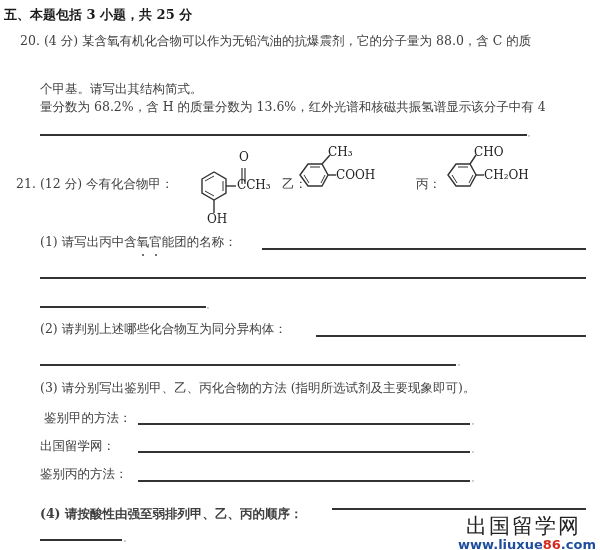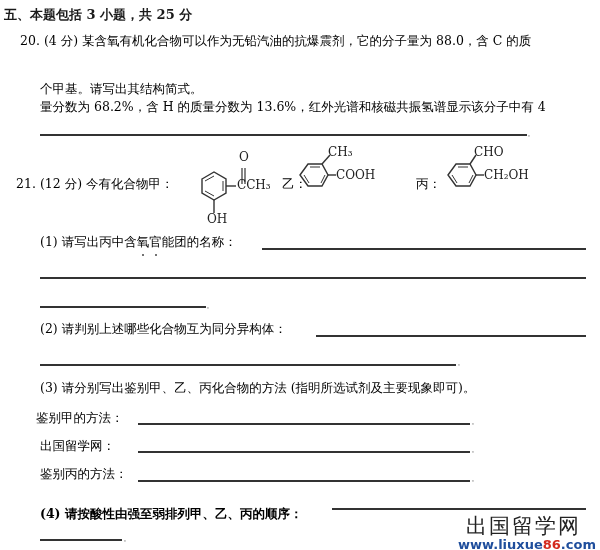--- a/index.html
+++ b/index.html
@@ -3,21 +3,21 @@
 <meta charset="utf-8">
 <style>
   html, body { margin: 0; padding: 0; background: #ffffff; }
   body {
     width: 600px; height: 550px; position: relative; overflow: hidden;
     font-family: "DejaVu Serif", "Liberation Serif", serif;
     color: #222; font-size: 13px;
   }
   .abs { position: absolute; white-space: nowrap; }
   .section-title { left: 4px; top: 6px; font-weight: bold; font-size: 13px; color: #1a1a1a; }
-  .txt { font-size: 12.5px; line-height: 16px; color: #000000; }
+  .txt { font-size: 12.5px; line-height: 16px; color: #404040; }
   .line { position: absolute; height: 2px; background: #333; }
   .dot { position: absolute; font-size: 9px; color: #999; }
   .chem { position: absolute; }
   .chem-label { position: absolute; font-size: 12px; white-space: nowrap; color: #222; }
   .under-dot { position: absolute; width: 2px; height: 2px; background: #444; border-radius: 50%; }
   .wm-cn { font-family: "DejaVu Sans", sans-serif; font-size: 21px; color: #222; letter-spacing: 2px; }
   .wm-url { font-family: "DejaVu Sans", sans-serif; font-size: 13px; color: #1f4e9c; font-weight: bold; }
   .wm-url .red { color: #d42a1e; }
 </style>
 </head>
@@ -101,21 +101,21 @@
   <div class="abs txt" style="left:40px; top:321px;">(2) 请判别上述哪些化合物互为同分异构体：</div>
   <div class="line" style="left:316px; top:335px; width:270px;"></div>
   <div class="line" style="left:40px; top:364px; width:416px;"></div>
   <div class="dot" style="left:457px; top:356px;">。</div>
 
   <div class="abs txt" style="left:40px; top:380px;">
     <span>(3) 请分别写出鉴别甲、乙、丙化合物的方法</span>
     <span style="">(指明所选试剂及主要现象即可)。</span>
   </div>
 
-  <div class="abs txt" style="left:36px; top:410px;">鉴别甲的方法：</div>
+  <div class="abs txt" style="left:44px; top:410px;">鉴别甲的方法：</div>
   <div class="line" style="left:138px; top:423px; width:332px;"></div>
   <div class="dot" style="left:471px; top:415px;">。</div>
 
   <div class="abs txt" style="left:40px; top:438px;">出国留学网：</div>
   <div class="line" style="left:138px; top:451px; width:332px;"></div>
   <div class="dot" style="left:471px; top:443px;">。</div>
 
   <div class="abs txt" style="left:40px; top:466px;">鉴别丙的方法：</div>
   <div class="line" style="left:138px; top:480px; width:332px;"></div>
   <div class="dot" style="left:471px; top:472px;">。</div>

